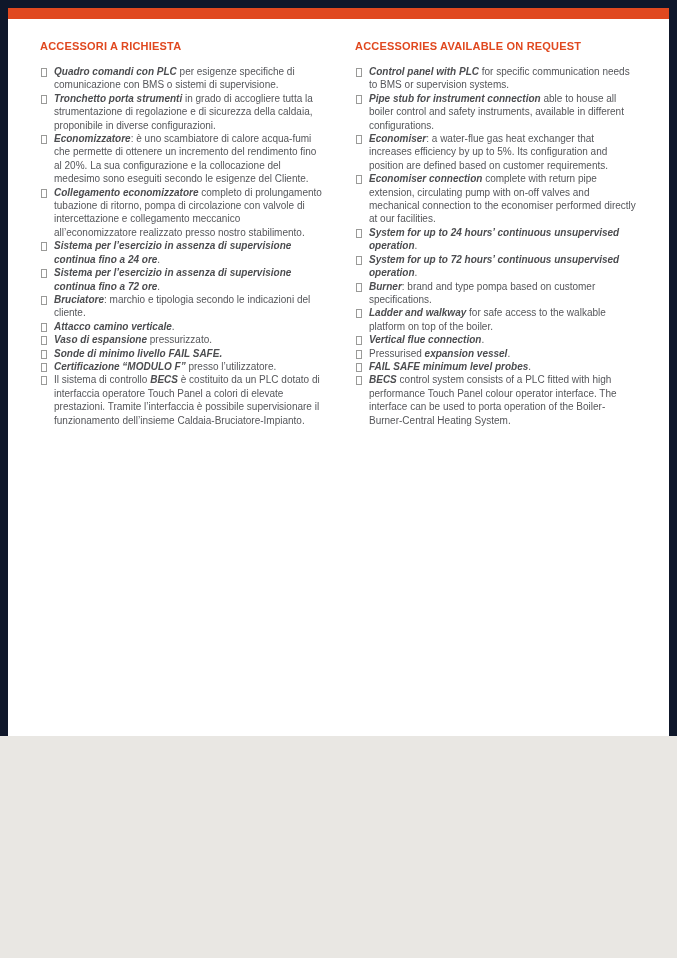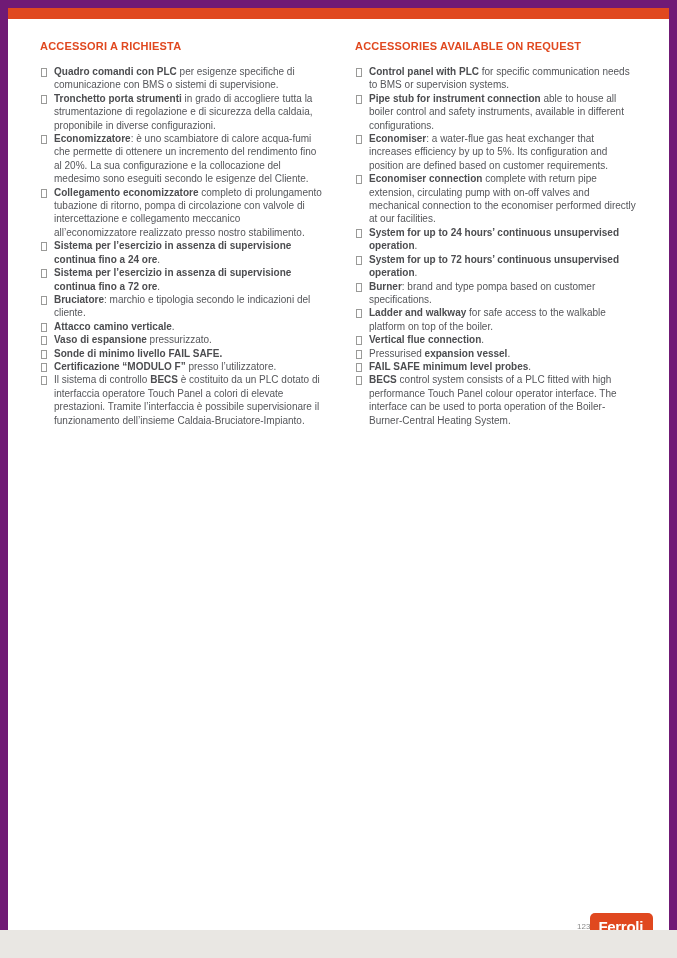--- a/index.html
+++ b/index.html
@@ -9,22 +9,22 @@
   body {
     width: 677px;
     height: 958px;
     background: #e9e7e3;
     font-family: "Liberation Sans", sans-serif;
     -webkit-font-smoothing: antialiased;
   }
   .canvas {
     position: relative;
     width: 677px;
-    height: 930px;
-    background: #701a75;
+    height: 736px;
+    background: #0f172a;
     overflow: hidden;
   }
   .page {
     position: absolute;
     left: 8px;
     top: 8px;
     width: 661px;
     height: 942px;
     background: #ffffff;
   }
@@ -67,20 +67,21 @@
     left: 1px;
     top: 3px;
     width: 4px;
     height: 7px;
     border: 1px solid #9a9a98;
     background: transparent;
   }
   .item-text .b {
     font-weight: bold;
     color: #4c4d50;
+    font-style: italic;
   }
   .footer {
     position: absolute;
     right: 16px;
     bottom: 11px;
     display: flex;
     align-items: center;
   }
   .pagenum {
     font-size: 8px;

